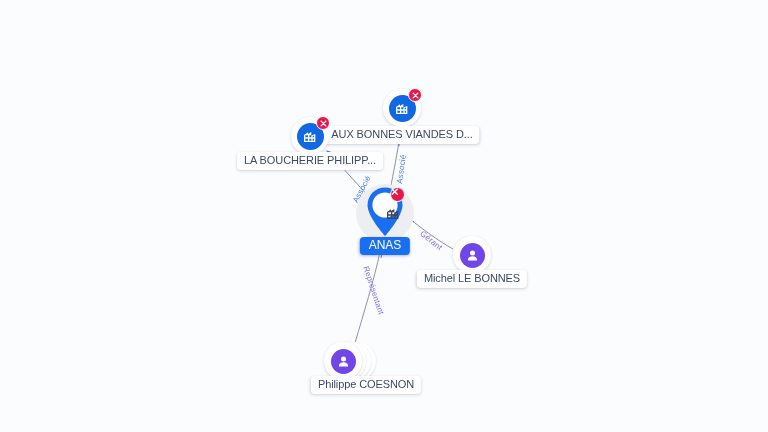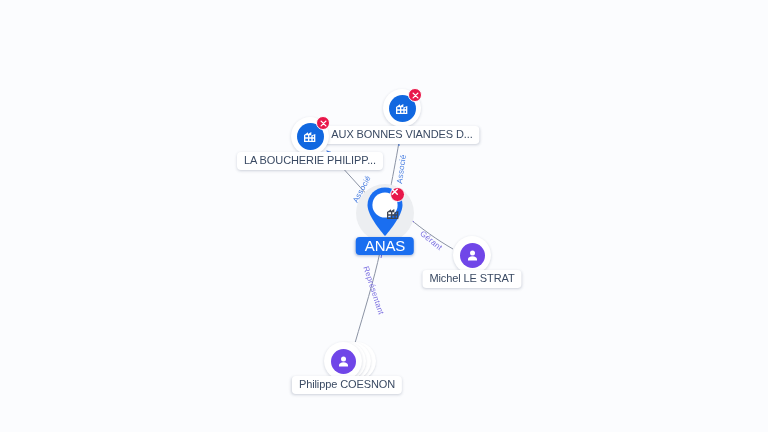--- a/index.html
+++ b/index.html
@@ -119,21 +119,21 @@
     padding: 2px 7px 3px 7px;
     font-size: 11px;
     line-height: 13px;
     color: #3a4a63;
     white-space: nowrap;
     letter-spacing: -0.1px;
   }
   .label.primary {
     background: #1a6ef0;
     color: #ffffff;
-    font-size: 15px;
+    font-size: 12px;
     padding: 2px 9px 3px 9px;
     border-radius: 4px;
     box-shadow: 0 1px 3px rgba(20,60,140,0.35);
   }
 
   
   .edge-label {
     position: absolute;
     font-size: 8px;
     letter-spacing: 0.2px;
@@ -245,30 +245,30 @@
   <div class="node" style="left:472px; top:255px;">
     <div class="circle-node">
       <div class="person-inner">
         <svg width="15" height="15" viewBox="0 0 24 24" fill="#ffffff">
           <circle cx="12" cy="8" r="4"></circle>
           <path d="M12 13.2c-4.1 0-7.2 2.2-7.2 4.6V20h14.4v-2.2c0-2.4-3.1-4.6-7.2-4.6z"></path>
         </svg>
       </div>
     </div>
   </div>
-  <div class="label" style="left:472px; top:270px;">Michel LE STRAT</div>
+  <div class="label" style="left:472px; top:270px;">Michel LE BONNES</div>
 
   <div class="node" style="left:350px; top:361px; width:52px; height:38px;">
     <div class="stack-sheet" style="left:14px;"></div>
     <div class="stack-sheet" style="left:9px;"></div>
     <div class="stack-sheet" style="left:4px;"></div>
     <div class="circle-node" style="position:absolute; left:0; top:0;">
       <div class="person-inner">
         <svg width="15" height="15" viewBox="0 0 24 24" fill="#ffffff">
           <circle cx="12" cy="8" r="4"></circle>
           <path d="M12 13.2c-4.1 0-7.2 2.2-7.2 4.6V20h14.4v-2.2c0-2.4-3.1-4.6-7.2-4.6z"></path>
         </svg>
       </div>
     </div>
   </div>
-  <div class="label" style="left:347px; top:376px;">Philippe COESNON</div>
+  <div class="label" style="left:366px; top:376px;">Philippe COESNON</div>
 
 </div>
 
 </body></html>

